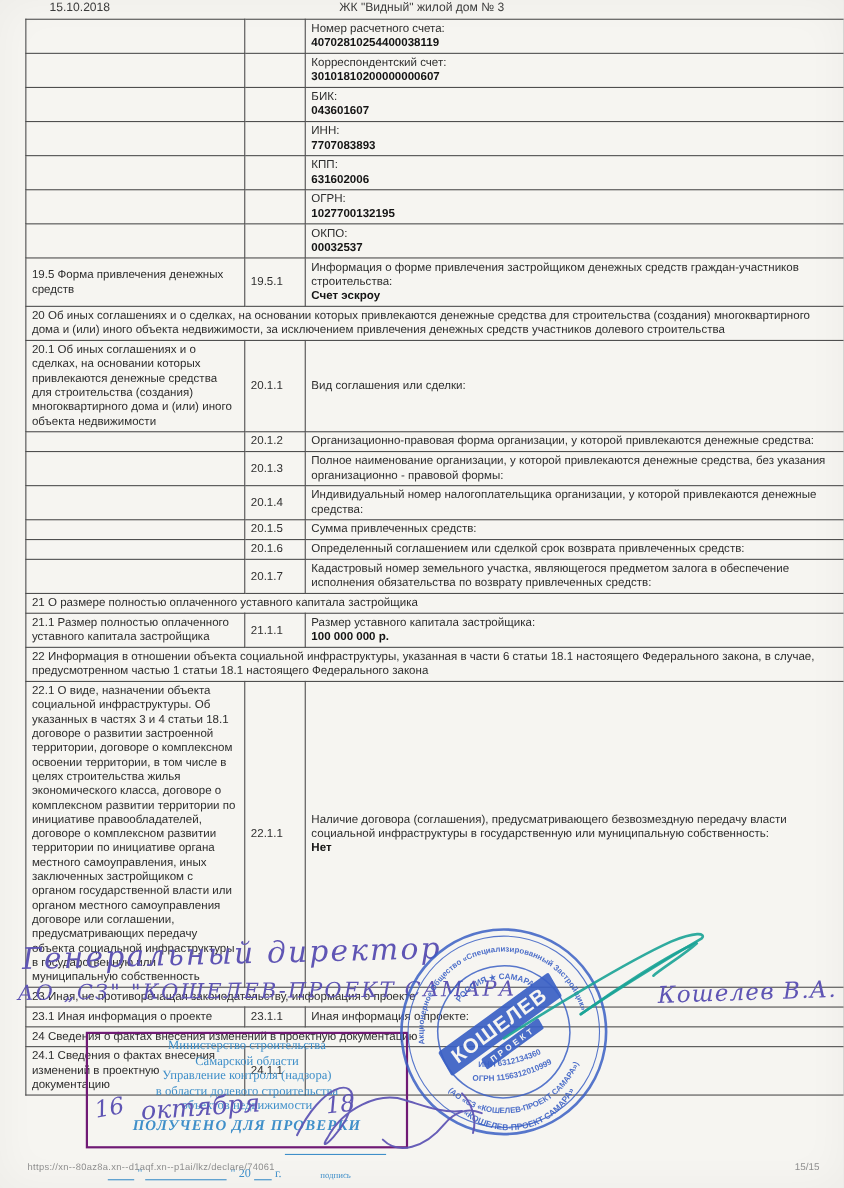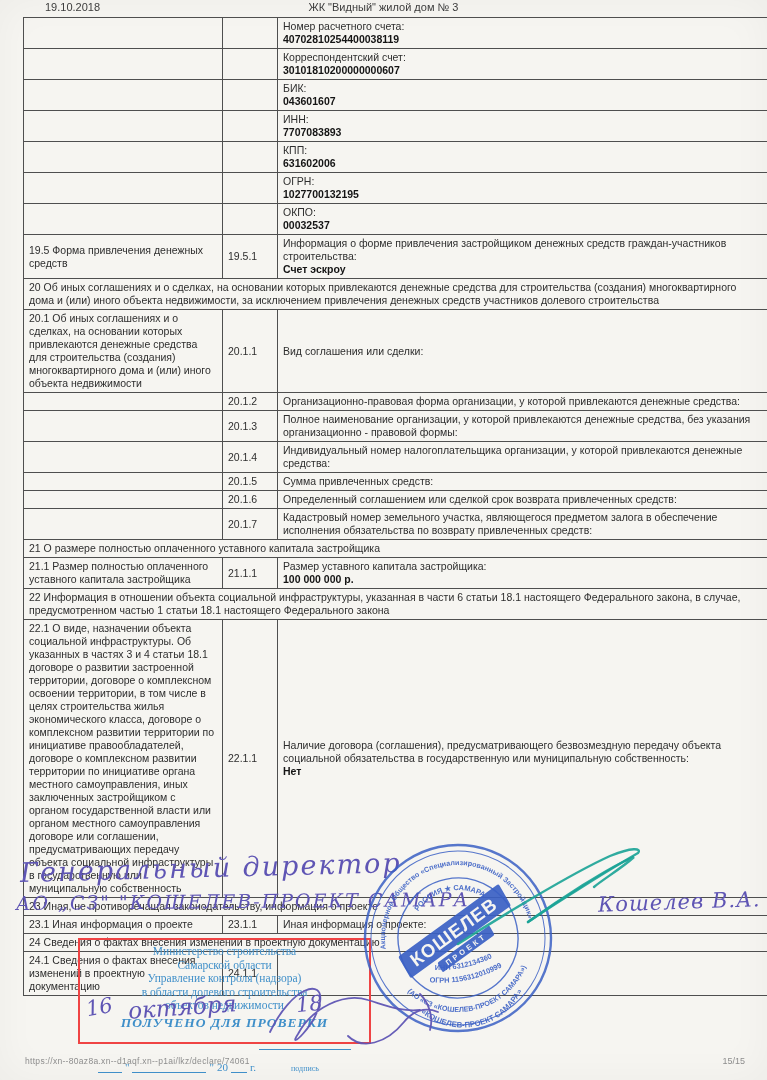--- a/index.html
+++ b/index.html
@@ -22,21 +22,21 @@
   td.sec{line-height:13px;}
   
   .hand{font-family:"DejaVu Serif",serif;font-style:italic;color:#5f55b4;}
   .sig-role1{position:absolute;left:20px;top:852px;font-size:27px;letter-spacing:2px;transform:rotate(-1.5deg);}
   .sig-role2{position:absolute;left:16px;top:890px;font-size:19px;letter-spacing:2px;transform:rotate(-0.5deg);}
   .sig-name{position:absolute;left:598px;top:890px;font-size:21px;letter-spacing:1px;transform:rotate(-2deg);}
   .hand-day{position:absolute;left:86px;top:995px;font-size:21px;transform:rotate(-10deg);}
   .hand-month{position:absolute;left:128px;top:994px;font-size:23px;transform:rotate(-4deg);}
   .hand-year{position:absolute;left:296px;top:992px;font-size:21px;transform:rotate(-6deg);}
   
-  .rstamp{position:absolute;left:78px;top:938px;width:293px;height:106px;border:2px solid #ef4444;
+  .rstamp{position:absolute;left:78px;top:938px;width:293px;height:106px;border:2px solid #701a75;
           color:#3f8fc9;text-align:center;padding-top:5px;box-sizing:border-box;background:rgba(255,255,255,0.0);}
   .rstamp .ln{font-size:11.5px;line-height:13.5px;font-family:"Liberation Serif",serif;}
   .rstamp .big{font-size:13.5px;font-weight:bold;letter-spacing:1px;margin-top:2px;font-family:"Liberation Serif",serif;font-style:italic;}
   .rstamp .daterow{display:flex;align-items:flex-end;justify-content:center;gap:3px;margin-top:6px;
                    font-size:11px;font-family:"Liberation Serif",serif;}
   .rstamp .ul{display:inline-block;border-bottom:1px solid #3f8fc9;height:12px;}
   .rstamp .sigcol{display:inline-flex;flex-direction:column;align-items:center;}
   .rstamp .cap{font-size:8px;margin-top:14px;}
   
   .round-stamp{position:absolute;left:358px;top:838px;width:200px;height:200px;transform:rotate(-12deg);}
@@ -44,21 +44,21 @@
   .sig-violet{position:absolute;left:252px;top:972px;width:210px;height:90px;}
   
   .foot-url{position:absolute;left:25px;top:1056px;font-size:8.5px;color:#8d8d8d;letter-spacing:0.3px;}
   .foot-page{position:absolute;right:22px;top:1056px;font-size:9px;color:#8d8d8d;margin-left:20px;}
 </style>
 </head>
 <body>
 
 <div class="page">
 
-  <div class="hdr-date">19.10.2018</div>
+  <div class="hdr-date">15.10.2018</div>
   <div class="hdr-title">ЖК "Видный" жилой дом № 3</div>
 
   <table class="doc">
     <tbody>
         <tr>
           <td class="c1"></td>
           <td class="num"></td>
           <td class="c3">
             <div class="lbl">Номер расчетного счета:</div>
             <div class="val">40702810254400038119</div>
@@ -183,21 +183,21 @@
             <div class="val">100 000 000 р.</div>
           </td>
         </tr>
         <tr>
           <td colspan="3" class="sec">22 Информация в отношении объекта социальной инфраструктуры, указанная в части 6 статьи 18.1 настоящего Федерального закона, в случае, предусмотренном частью 1 статьи 18.1 настоящего Федерального закона</td>
         </tr>
         <tr>
           <td class="c1 top">22.1 О виде, назначении объекта социальной инфраструктуры. Об указанных в частях 3 и 4 статьи 18.1 договоре о развитии застроенной территории, договоре о комплексном освоении территории, в том числе в целях строительства жилья экономического класса, договоре о комплексном развитии территории по инициативе правообладателей, договоре о комплексном развитии территории по инициативе органа местного самоуправления, иных заключенных застройщиком с органом государственной власти или органом местного самоуправления договоре или соглашении, предусматривающих передачу объекта социальной инфраструктуры в государственную или муниципальную собственность</td>
           <td class="num">22.1.1</td>
           <td class="c3">
-            <div class="lbl">Наличие договора (соглашения), предусматривающего безвозмездную передачу объекта социальной обязательства в государственную или муниципальную собственность:</div>
+            <div class="lbl">Наличие договора (соглашения), предусматривающего безвозмездную передачу власти социальной инфраструктуры в государственную или муниципальную собственность:</div>
             <div class="val">Нет</div>
           </td>
         </tr>
         <tr>
           <td colspan="3" class="sec">23 Иная, не противоречащая законодательству, информация о проекте</td>
         </tr>
         <tr>
           <td class="c1">23.1 Иная информация о проекте</td>
           <td class="num">23.1.1</td>
           <td class="c3">

